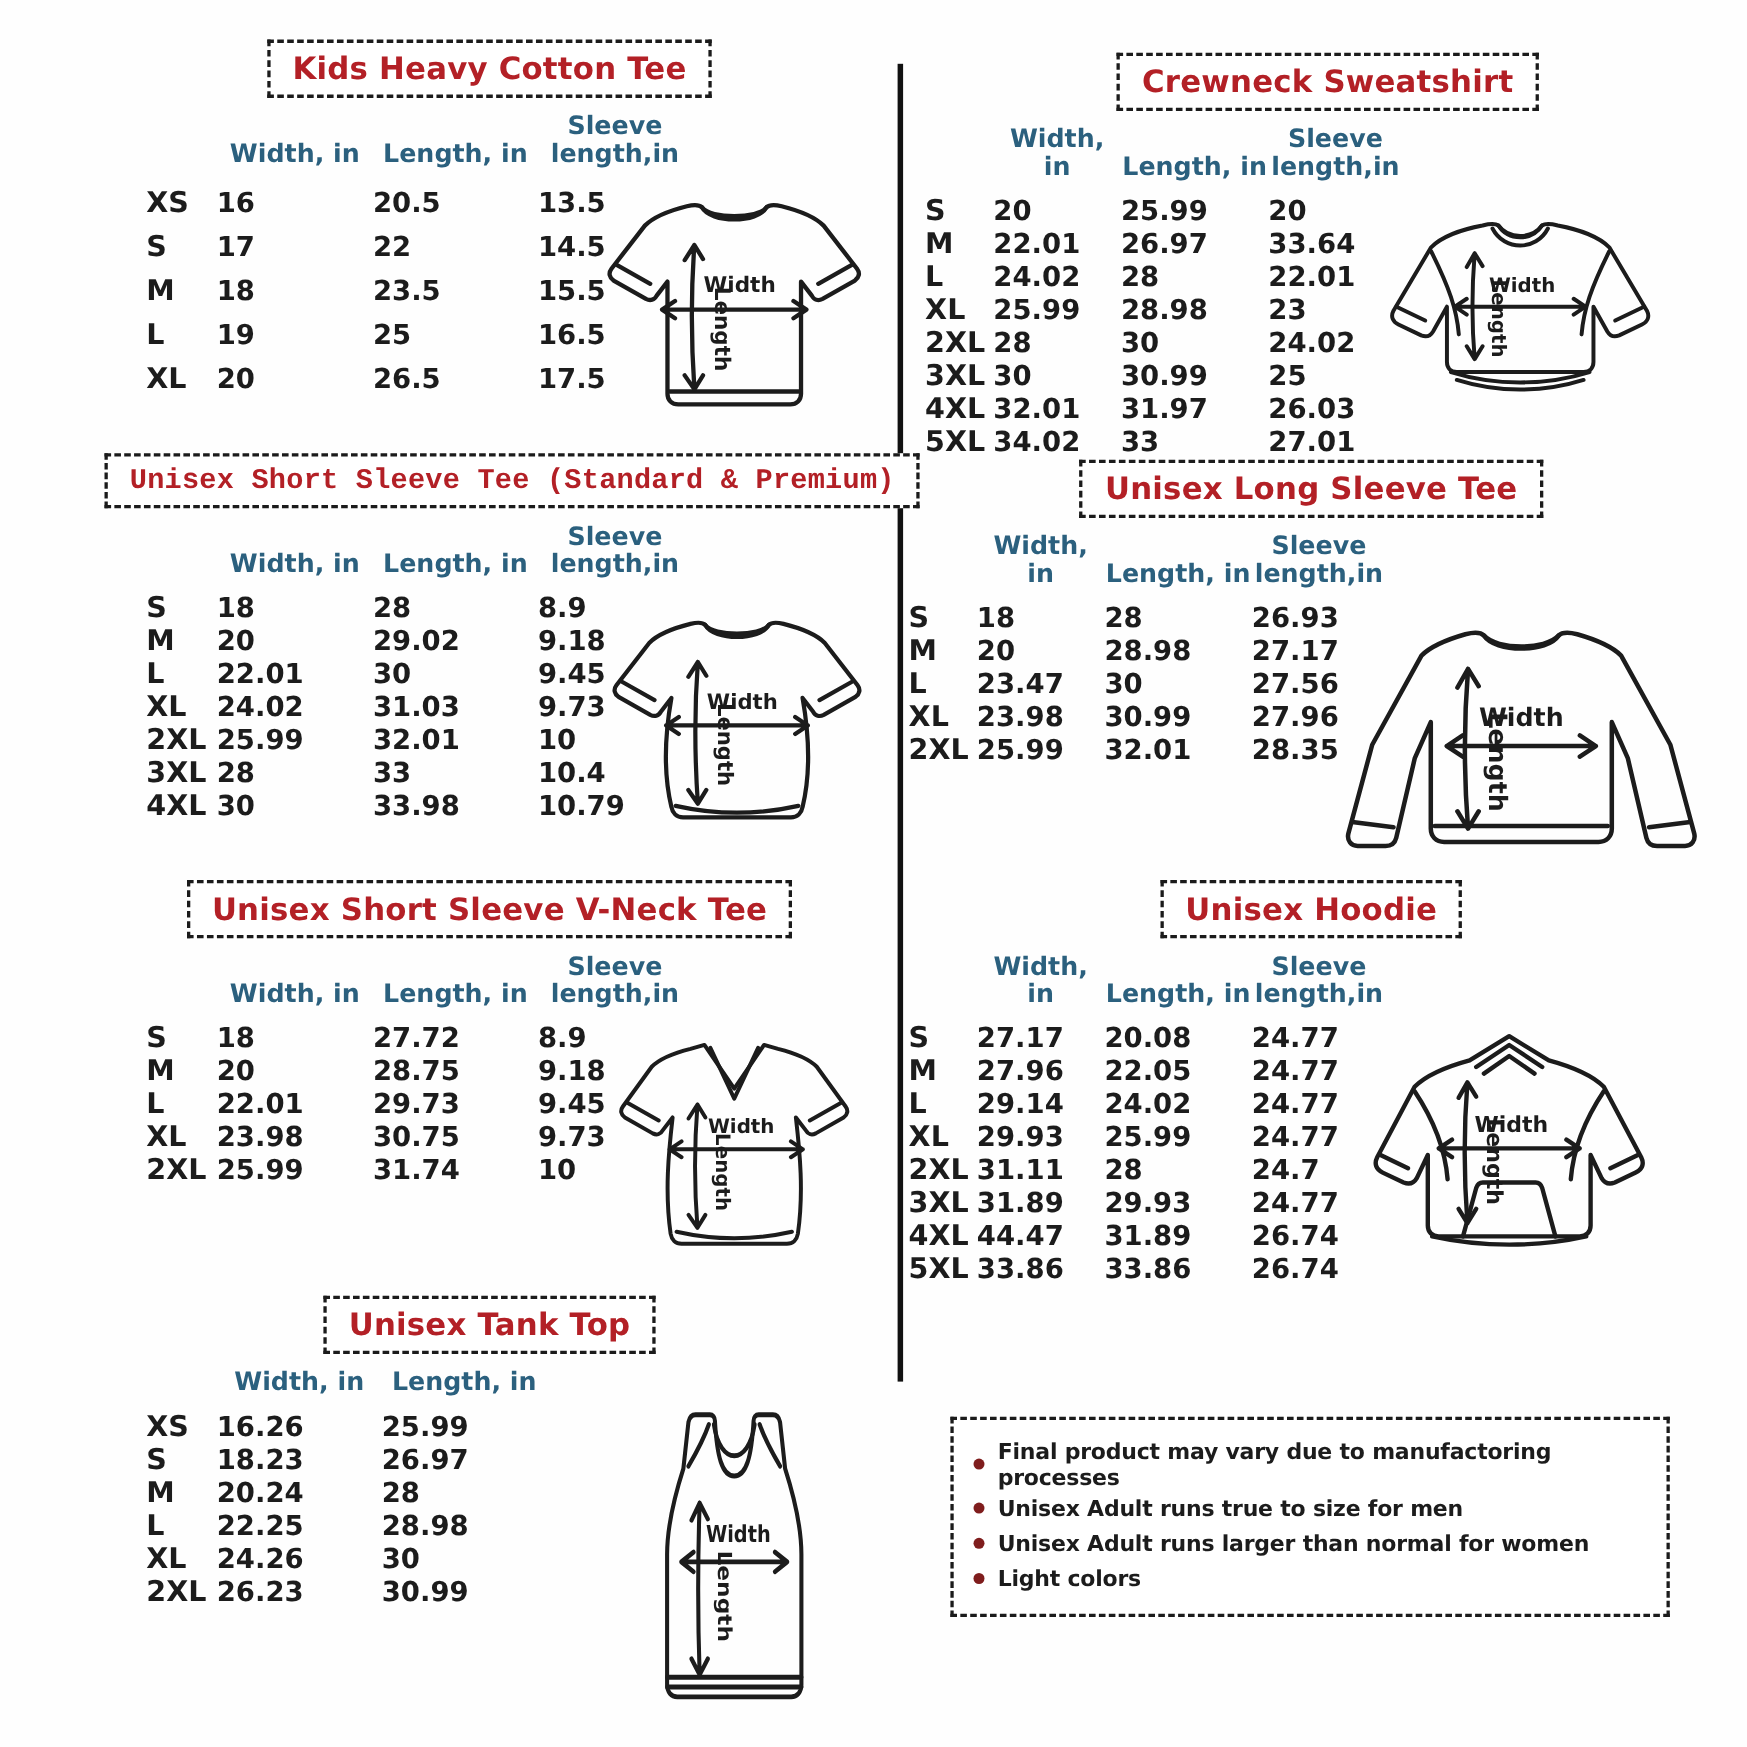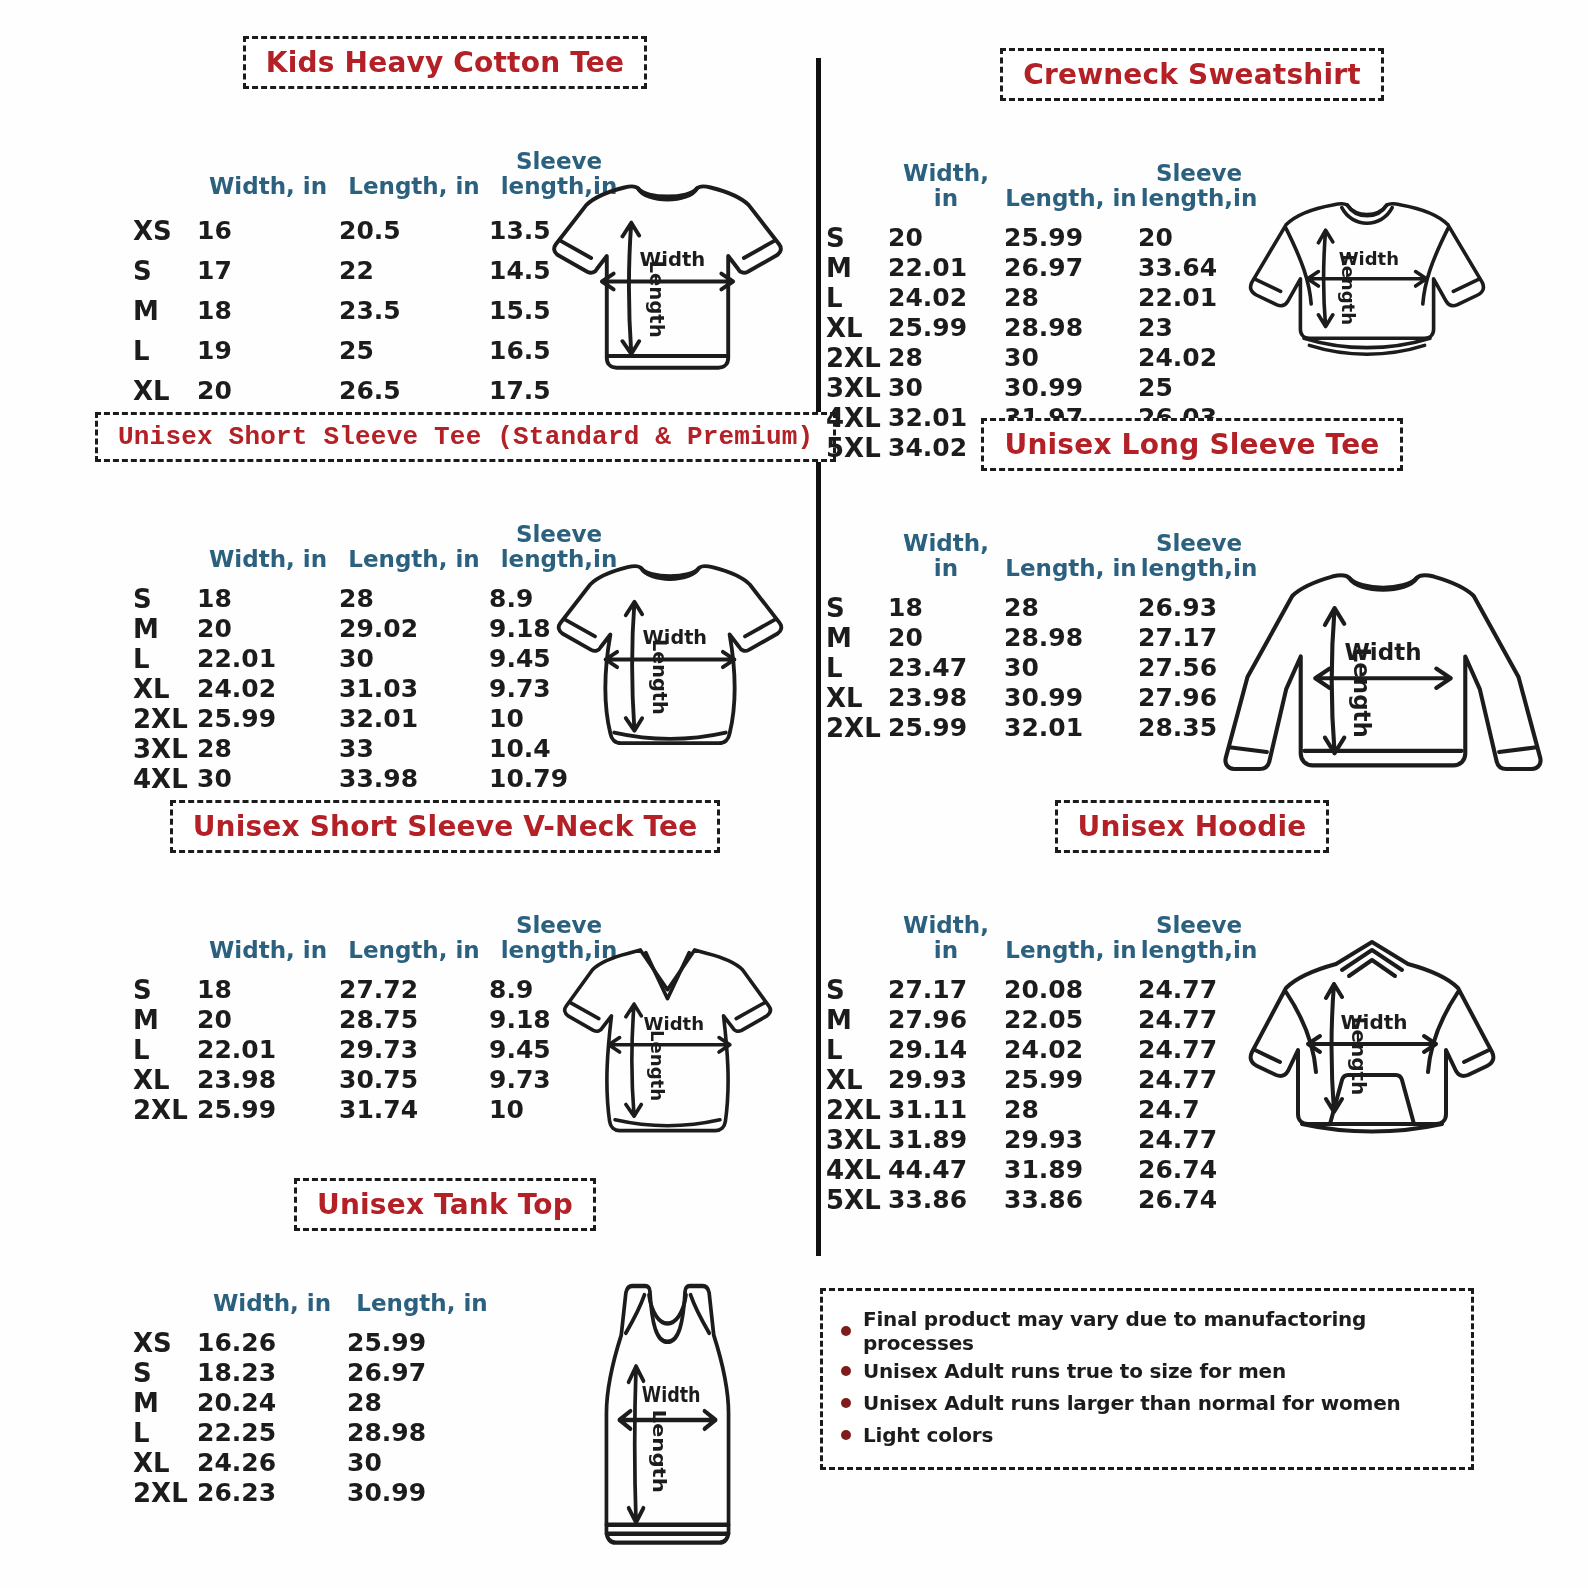--- a/index.html
+++ b/index.html
@@ -17,50 +17,50 @@
     color:var(--title-red,#b32026);font-size:28px;font-weight:bold;
     letter-spacing:.2px;white-space:nowrap;
   }
   #sec-standard .title{font-size:26px;font-family:Liberation Mono, monospace;}
   .body{margin-top:14px;}
   .chart-left .table{margin-left:38px;}
   .chart-right .table{margin-left:4px;}
   .hrow{display:grid;align-items:end;margin-bottom:12px;}
   .col-h{
     color:var(--header-blue,#2b607e);font-weight:bold;font-size:23px;
-    text-align:center;white-space:pre-line;line-height:1.08;margin-top:46px;
+    text-align:center;white-space:pre-line;line-height:1.08;
   }
   .trow{display:grid;align-items:center;height:30px;}
   #sec-kids .trow{height:40px;}
   .size-c{font-weight:bold;font-size:26px;}
   .val-c{font-weight:bold;font-size:25px;}
   .illus{position:absolute;}
   .illus svg{display:block;}
 
   
   #sec-kids      {left:95px;  top:36px;   width:700px;}
   #sec-standard  {left:95px;  top:412px;  width:700px;}
   #sec-vneck     {left:95px;  top:800px;  width:700px;}
   #sec-tank      {left:95px;  top:1178px; width:700px;}
-  #sec-crewneck  {left:822px; top:48px;   width:740px;}
+  #sec-crewneck  {left:822px; top:48px;   width:740px;padding-left:15px;}
   #sec-longsleeve{left:822px; top:418px;  width:740px;}
   #sec-hoodie    {left:822px; top:800px;  width:740px;}
 
   #sec-kids .illus      {right:0;    top:128px;}
   #sec-standard .illus  {right:0;    top:132px;}
   #sec-vneck .illus     {right:10px; top:130px;}
   #sec-tank .illus      {left:480px; top:88px;}
   #sec-crewneck .illus  {right:60px; top:130px;}
   #sec-longsleeve .illus{right:-15px;top:132px;}
   #sec-hoodie .illus    {right:40px; top:122px;}
 
   .divider{position:absolute;left:816px;top:58px;width:5px;height:1198px;background:#111;}
 
   .notes-box{
-    position:absolute;left:820px;top:1288px;width:612px;
+    position:absolute;left:864px;top:1288px;width:612px;
     border:3px dashed #1b1b1b;background:#fff;padding:16px 18px;
   }
   .note{display:flex;align-items:center;gap:12px;min-height:32px;}
   .bullet{
     width:10px;height:10px;border-radius:50%;
     background:var(--bullet-maroon,#7f1d1d);flex:none;
   }
   .note-text{font-weight:bold;font-size:20px;letter-spacing:-.2px;}
 </style>
 </head>

